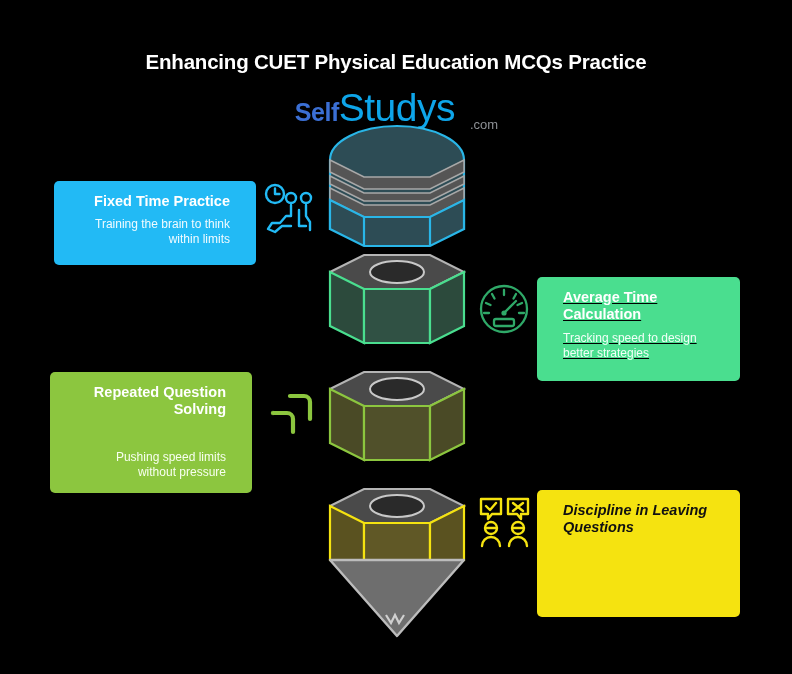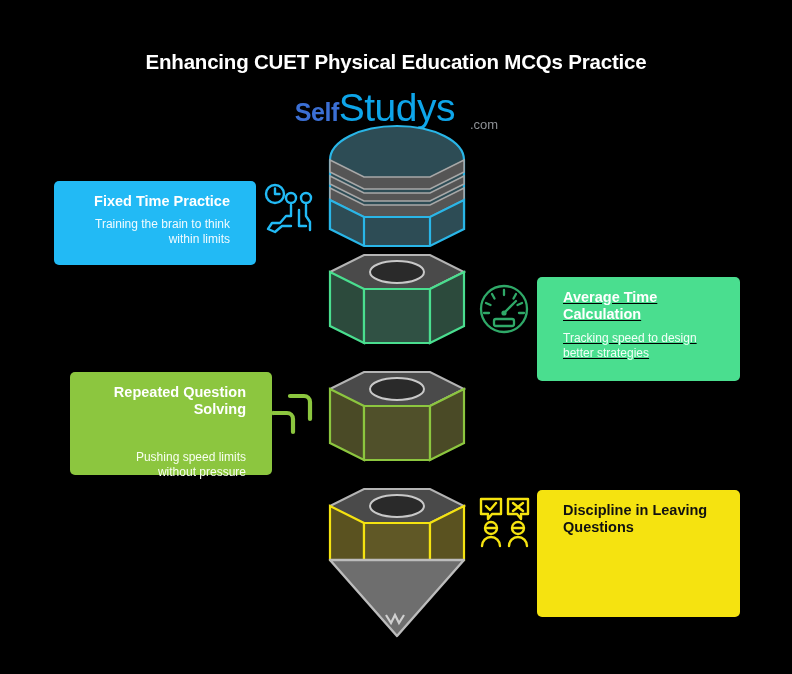--- a/index.html
+++ b/index.html
@@ -101,31 +101,32 @@
   .card-2 {
     left: 537px; top: 277px;
     width: 203px; height: 104px;
     background: #4ade8f;
     text-decoration: underline;
   }
   .card-2 .card-title { color: #ffffff; }
   .card-2 .card-desc  { color: #f2fff8; }
 
   .card-3 {
-    left: 70px; top: 372px;
-    width: 202px; height: 103px;
+    left: 50px; top: 372px;
+    width: 202px; height: 121px;
     background: #8cc63f;
   }
   .card-3 .card-title { color: #ffffff; }
   .card-3 .card-desc  { color: #f8fff0; margin-top: 31px; }
 
   .card-4 {
     left: 537px; top: 490px;
     width: 203px; height: 127px;
     background: #f5e310;
+    font-style: italic;
   }
   .card-4 .card-title { color: #111111; font-size: 14.5px; }
   .card-4 .card-desc  { color: #1a1a1a; }
 
   
   .icon {
     position: absolute;
   }
   .icon-1 { left: 262px; top: 182px; width: 56px; height: 56px; }
   .icon-2 { left: 477px; top: 282px; width: 54px; height: 54px; }

